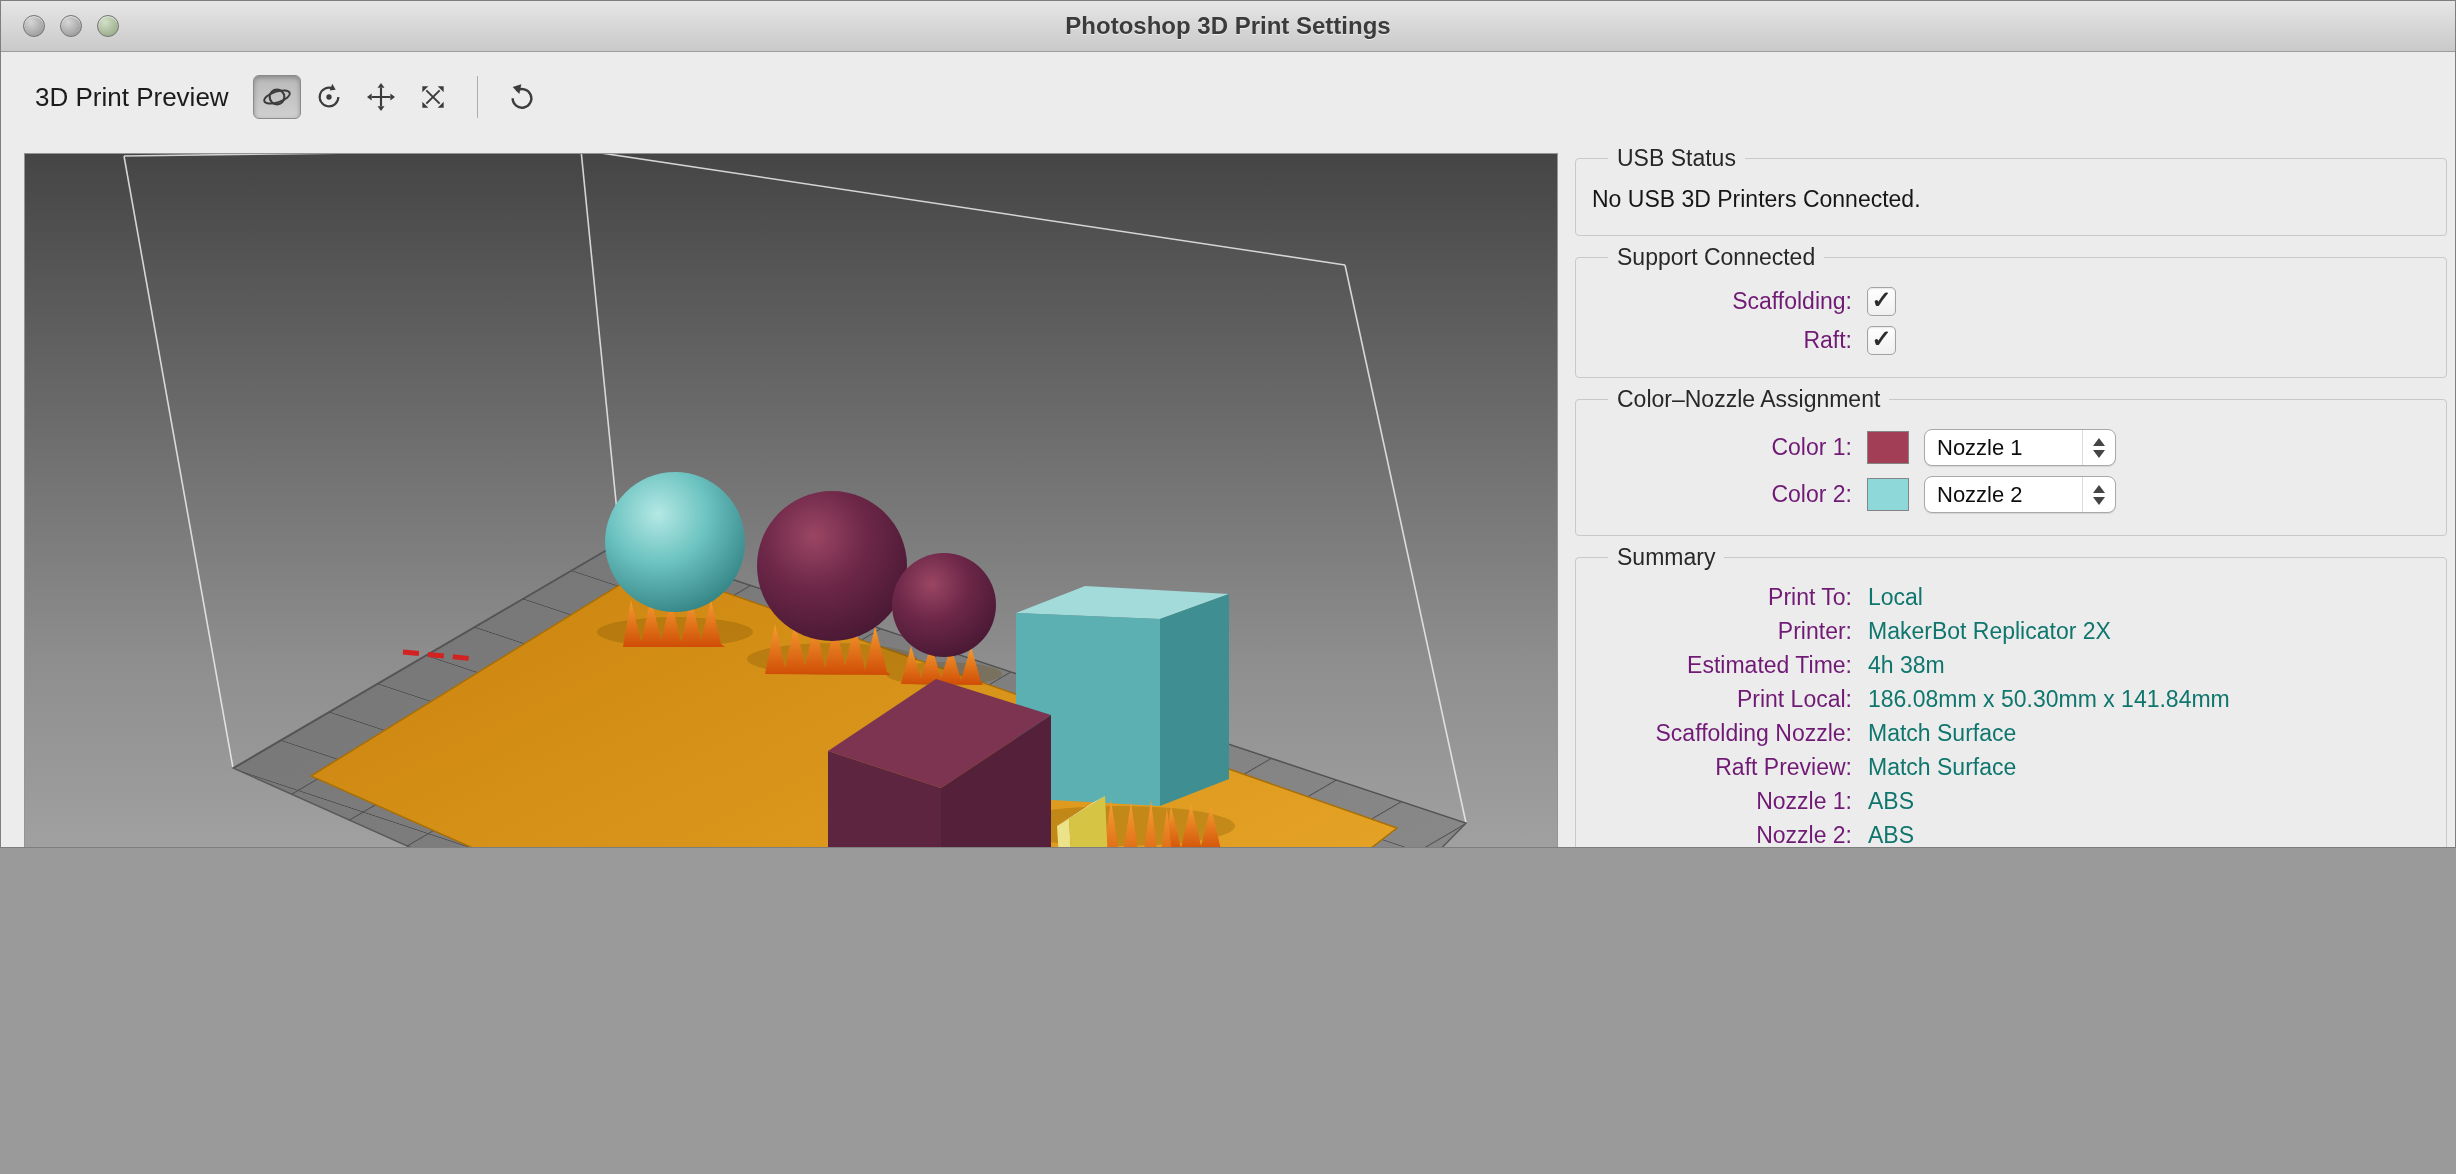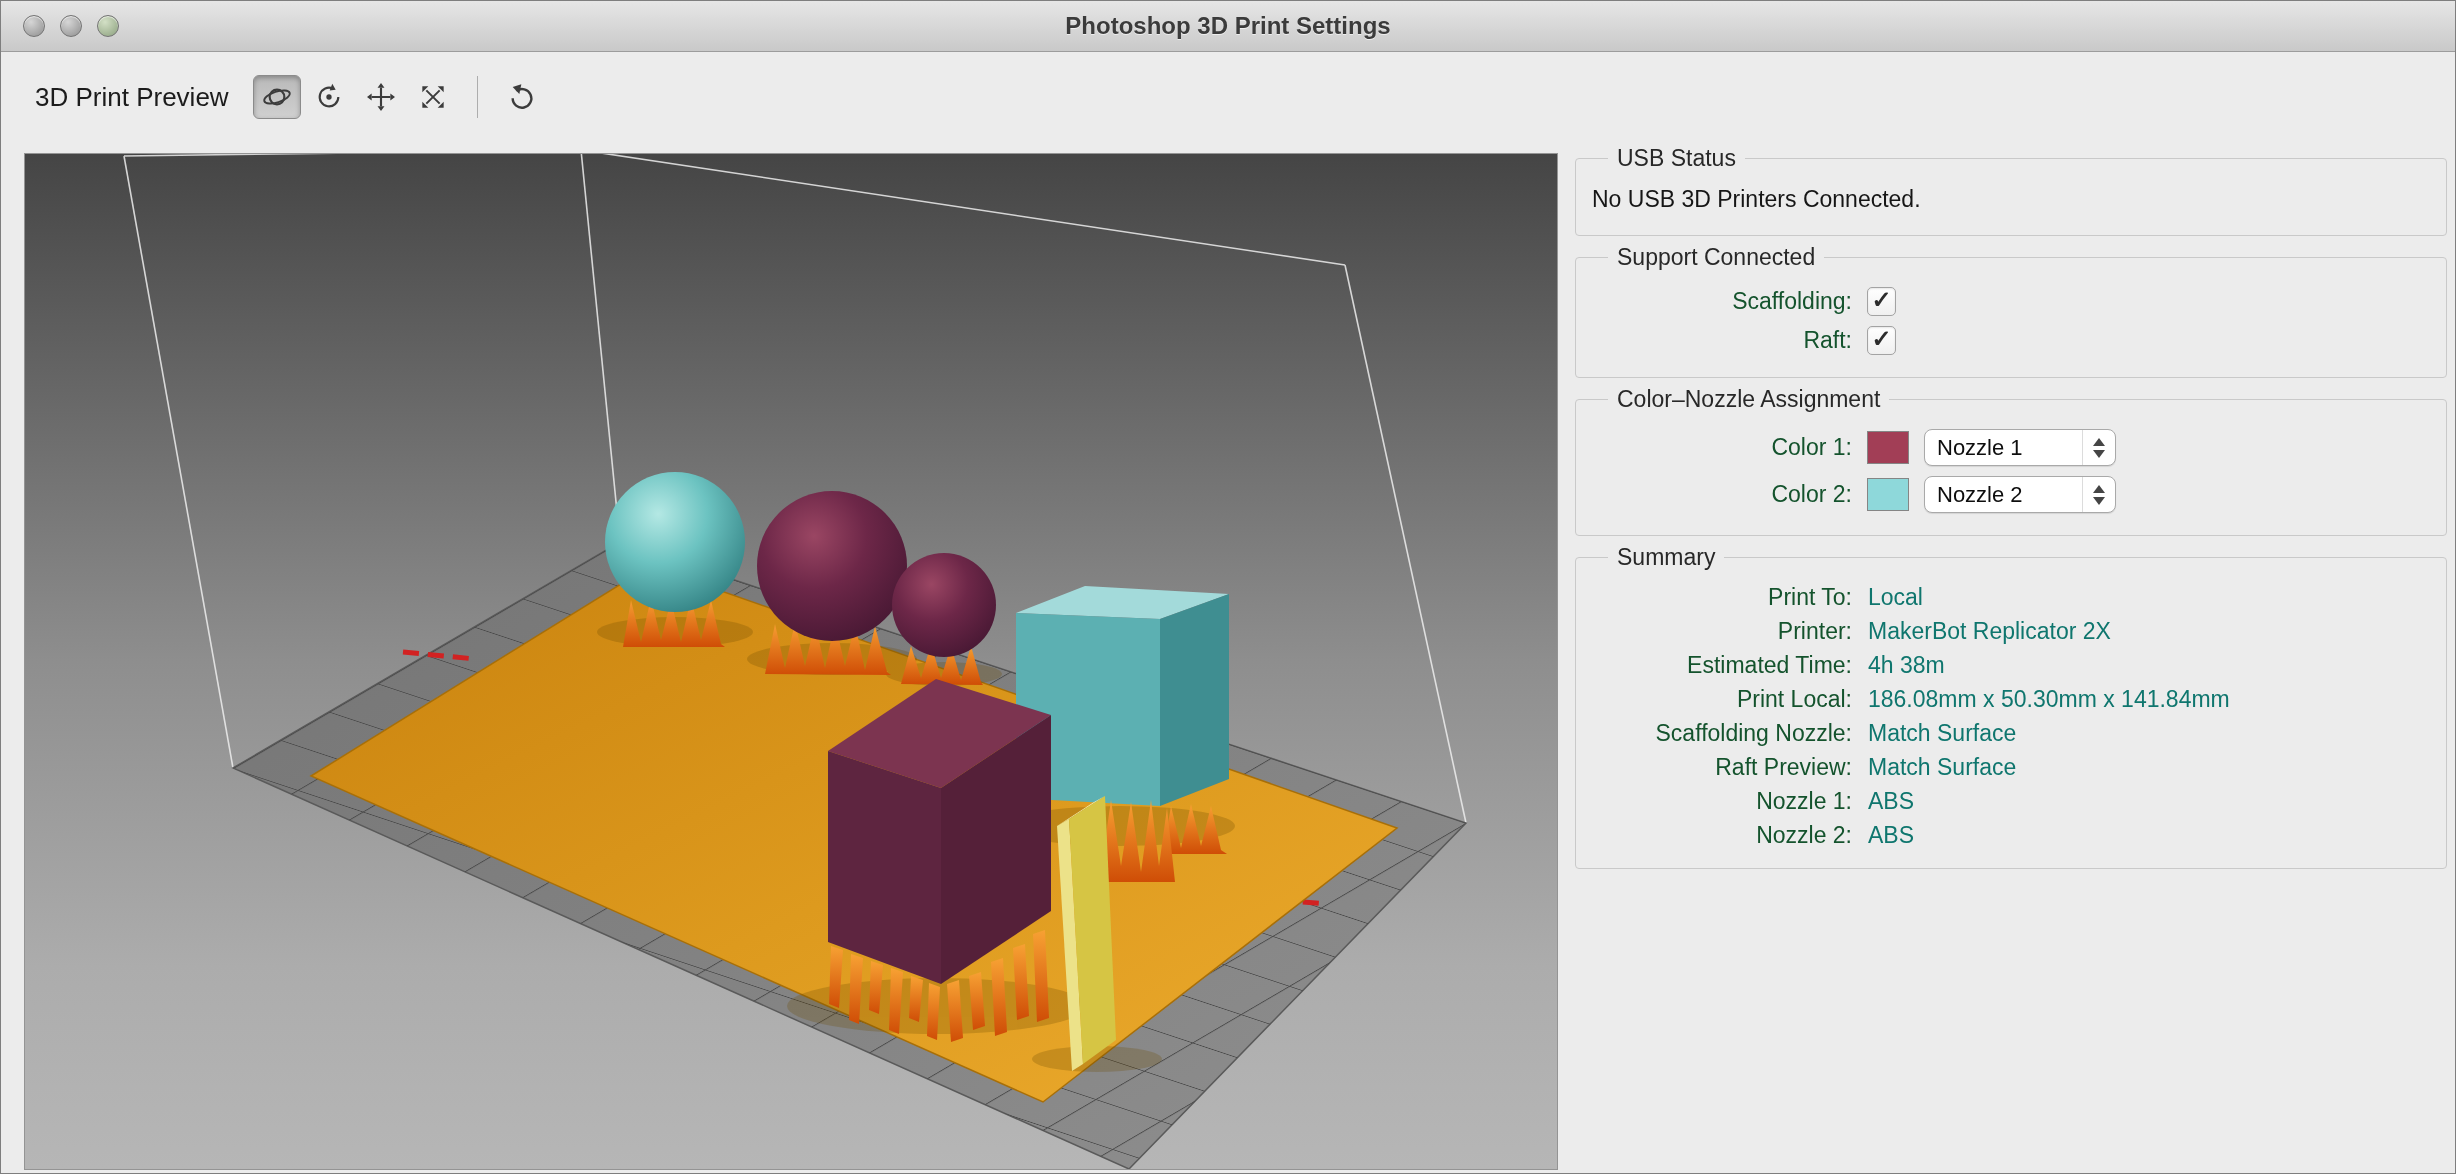--- a/index.html
+++ b/index.html
@@ -1,17 +1,17 @@
 <!DOCTYPE html>
 <html><head>
 <meta charset="utf-8">
 <style>
   html,body{margin:0;padding:0;background:#9a9a9a;}
   .window{
-    position:relative;width:2456px;height:1174px;background:#ececec;
+    position:relative;width:2456px;height:848px;background:#ececec;
     font-family:"Liberation Sans", sans-serif;overflow:hidden;
     box-sizing:border-box;border:1px solid #7e7e7e;
   }
   
   .titlebar{
     position:absolute;left:0;top:0;right:0;height:50px;
     background:linear-gradient(#e6e6e6,#c9c9c9);
     border-bottom:1px solid #9c9c9c;
   }
   .titlebar .title{
@@ -56,21 +56,21 @@
   }
   fieldset.group{
     border:1px solid #c9c9c9;border-radius:4px;margin:0;padding:6px 16px 12px;
     background:transparent;min-inline-size:0;
   }
   fieldset.group legend{
     font-size:23px;color:#282828;padding:0 9px;margin-left:16px;
   }
   .usb-message{font-size:23px;color:#161616;padding:8px 0 10px;}
   .row{display:flex;align-items:center;margin:10px 0;}
-  .row-label{width:260px;text-align:right;font-size:23px;color:#14532d;flex:none;}
+  .row-label{width:260px;text-align:right;font-size:23px;color:#701a75;flex:none;}
   .row-label + *{margin-left:15px;}
   .checkbox{
     width:29px;height:29px;border:1px solid #a3a3a3;border-radius:5px;box-sizing:border-box;
     background:linear-gradient(#ffffff,#f0f0f0);
     display:flex;align-items:center;justify-content:center;
     box-shadow:inset 0 1px 2px rgba(0,0,0,.10);cursor:pointer;
   }
   .check{font-size:24px;font-weight:bold;color:#2d2d2d;line-height:1;margin-top:-3px;}
   .swatch{width:42px;height:33px;border:1px solid #858585;box-sizing:border-box;cursor:pointer;}
   .swatch + .select{margin-left:15px;}

